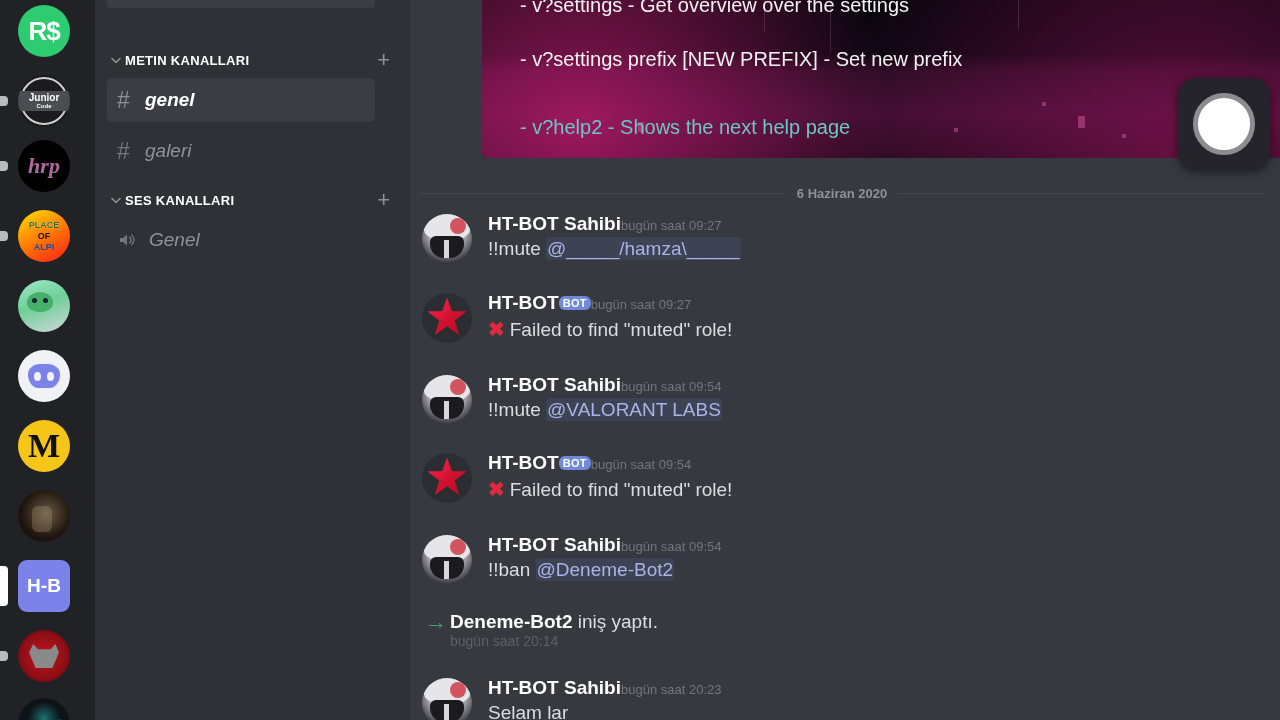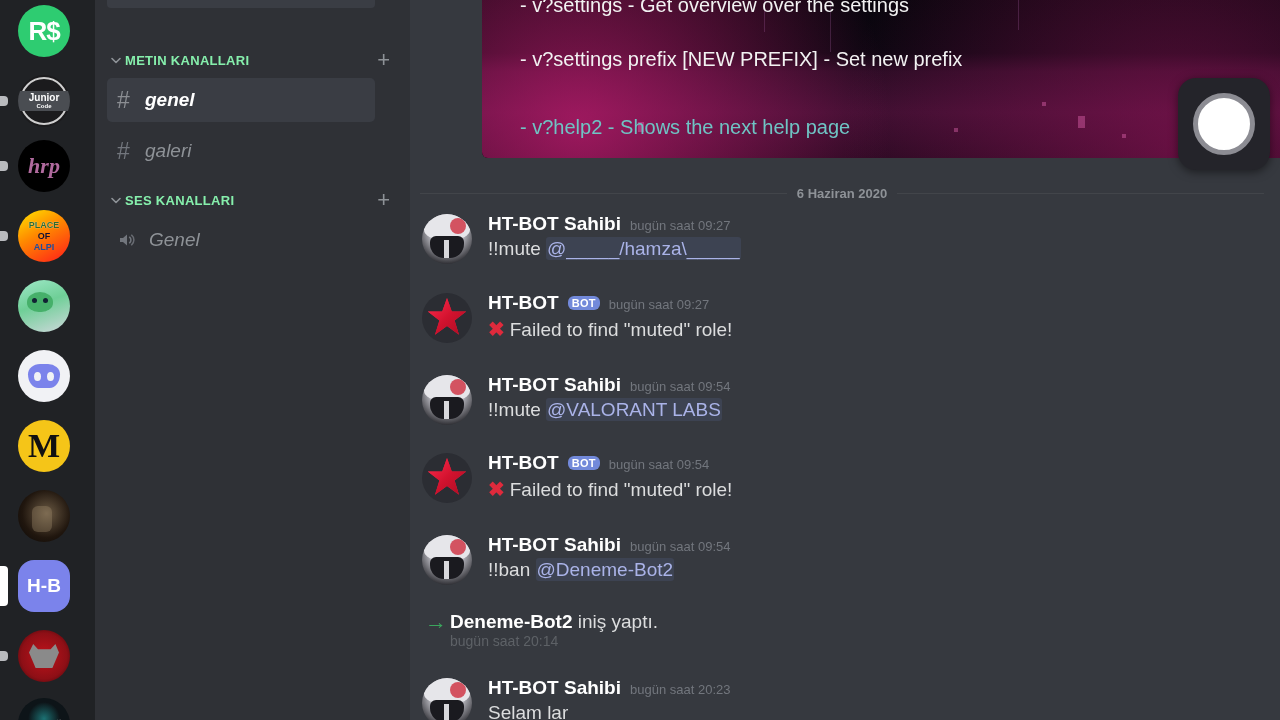--- a/index.html
+++ b/index.html
@@ -35,21 +35,21 @@
   .server-pill.small { height: 10px; top: 21px; background: #b9bbbe; }
   .server-pill.active { height: 40px; top: 6px; background: #ffffff; }
   .avatar-circle {
     width: 52px; height: 52px;
     border-radius: 50%;
     overflow: hidden;
     display: flex; align-items: center; justify-content: center;
     font-weight: bold;
     position: relative;
   }
-  .avatar-circle.rounded-sq { border-radius: 16px; }
+  .avatar-circle.rounded-sq { border-radius: 9px; }
 
   
   .srv-rs { background: #2ecc71; color: #fff; font-size: 26px; font-family: "Liberation Sans", sans-serif; letter-spacing: -1px; }
   .srv-junior { background: #1b1b1d; }
   .srv-junior .ring { position:absolute; inset:2px; border:2px solid #cfcfcf; border-radius:50%; }
   .srv-junior .band { position:absolute; left:0; right:0; top:16px; height:20px; background:#4a4d52; display:flex; flex-direction:column; align-items:center; justify-content:center; }
   .srv-junior .band .t1 { color:#fff; font-size:10px; font-weight:bold; line-height:10px; }
   .srv-junior .band .t2 { color:#fff; font-size:6px; font-weight:bold; line-height:7px; }
   .srv-hrp { background: #000000; color: #b06a9e; font-size: 22px; font-family: "Liberation Serif", serif; font-style: italic; }
   .srv-alpi { background: linear-gradient(150deg,#ffe600 0%,#ff8a00 42%,#ff1a1a 100%); color:#1a1a1a; font-size:9px; font-weight:bold; text-align:center; line-height:11px; }
@@ -94,21 +94,21 @@
   .cat-row {
     position:absolute; left:0; width:315px; height:22px;
     display:flex; align-items:center;
   }
   .cat-chevron {
     margin-left: 16px; margin-right: 4px;
     width: 10px; height: 10px; color:#8e9297;
     display:flex; align-items:center; justify-content:center;
   }
   .cat-label {
-    color:#86efac; font-size:13px; font-weight:bold;
+    color:#ffffff; font-size:13px; font-weight:bold;
     letter-spacing:.3px; text-transform:uppercase;
     flex: 1;
   }
   .cat-plus { color:#8e9297; font-size:22px; line-height:18px; margin-right:20px; font-weight:300; }
   .chan-row {
     position:absolute; left:12px; width:268px; height:44px;
     display:flex; align-items:center;
     border-radius:5px; padding-left:10px; gap:10px;
   }
   .chan-row.active { background:#3a3d44; }
@@ -174,21 +174,21 @@
   .av-owner .mask { position:absolute; left:8px; top:22px; width:34px; height:22px; background:#1a1a1f; border-radius:6px 6px 14px 14px; }
   .av-owner .mask:after { content:""; position:absolute; left:14px; top:4px; width:5px; height:18px; background:#d8d8dc; }
   .av-bot { background:#2b2d33; display:flex; align-items:center; justify-content:center; }
   .star6 {
     width:40px; height:40px;
     background: #e01e3c;
     clip-path: polygon(50% 0%, 62% 34%, 98% 34%, 69% 56%, 80% 92%, 50% 70%, 20% 92%, 31% 56%, 2% 34%, 38% 34%);
     background-image: linear-gradient(135deg,#ff2d4f 0%,#d2122e 50%,#a50d23 100%);
   }
   .msg-body { flex:1 1 auto; min-width:0; }
-  .msg-head { display:flex; align-items:baseline; gap:9px; line-height:1; }
+  .msg-head { display:flex; align-items:baseline; gap:0; line-height:1; }
   .msg-author { color:#ffffff; font-size:19px; font-weight:bold; }
   .bot-tag {
     background:#7289da; color:#fff;
     font-size:11px; font-weight:bold;
     border-radius:6px; padding:2px 4px 1px 4px;
     letter-spacing:.3px; position:relative; top:-2px;
   }
   .msg-time { color:#72767d; font-size:13px; }
   .msg-text { color:#dcddde; font-size:19px; margin-top:6px; line-height:1.1; }
   .mention {

